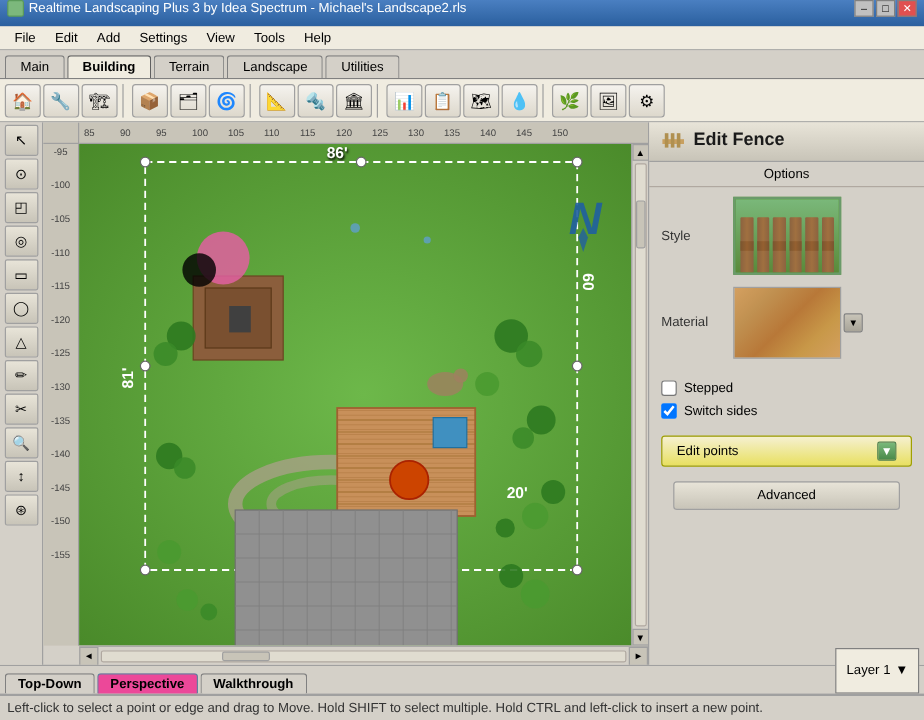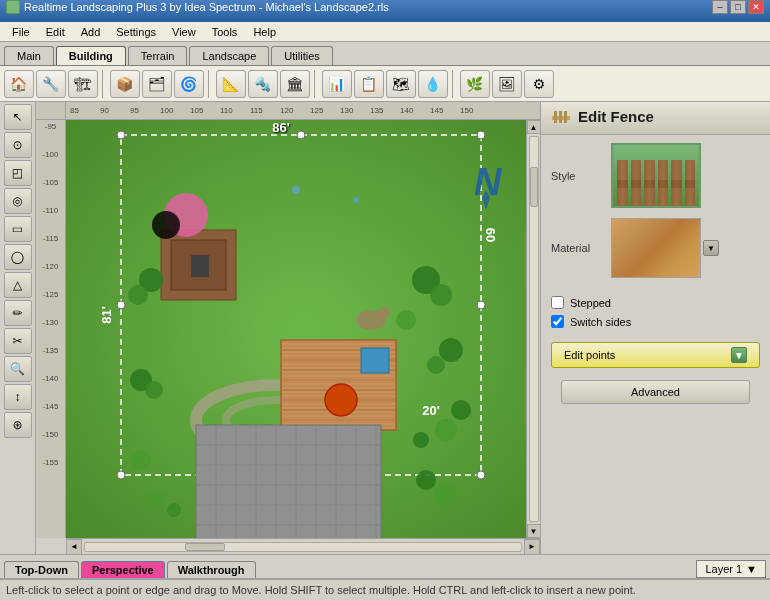--- a/index.html
+++ b/index.html
@@ -318,21 +318,21 @@
       cursor: pointer;
       font-size: 11px;
       margin-right: 2px;
       border-radius: 3px 3px 0 0;
     }
     .view-tab.active {
       background: #ec4899;
       border-color: #6080a0;
     }
     #layer-indicator {
-      padding: 2px 8px;
+      padding: 12px 8px;
       border: 1px solid #808080;
       background: #f0ece0;
       font-size: 11px;
       display: flex;
       align-items: center;
       gap: 4px;
     }
 
     
     #statusbar {
@@ -606,20 +606,21 @@
         <svg width="20" height="20" viewBox="0 0 20 20">
           <rect x="1" y="8" width="18" height="4" fill="#c8a060"></rect>
           <rect x="3" y="3" width="3" height="12" fill="#b09050"></rect>
           <rect x="8" y="3" width="3" height="12" fill="#b09050"></rect>
           <rect x="13" y="3" width="3" height="12" fill="#b09050"></rect>
         </svg>
       </div>
       <span id="panel-title">Edit Fence</span>
     </div>
 
+    <div id="panel-options-label">Options</div>
 
     <div class="panel-section">
       <div class="panel-row">
         <div class="panel-row-label">Style</div>
         <div class="style-preview">
           <div class="fence-preview-img">
             <div class="fence-slats">
               <div class="fence-slat"></div>
               <div class="fence-slat"></div>
               <div class="fence-slat"></div>

